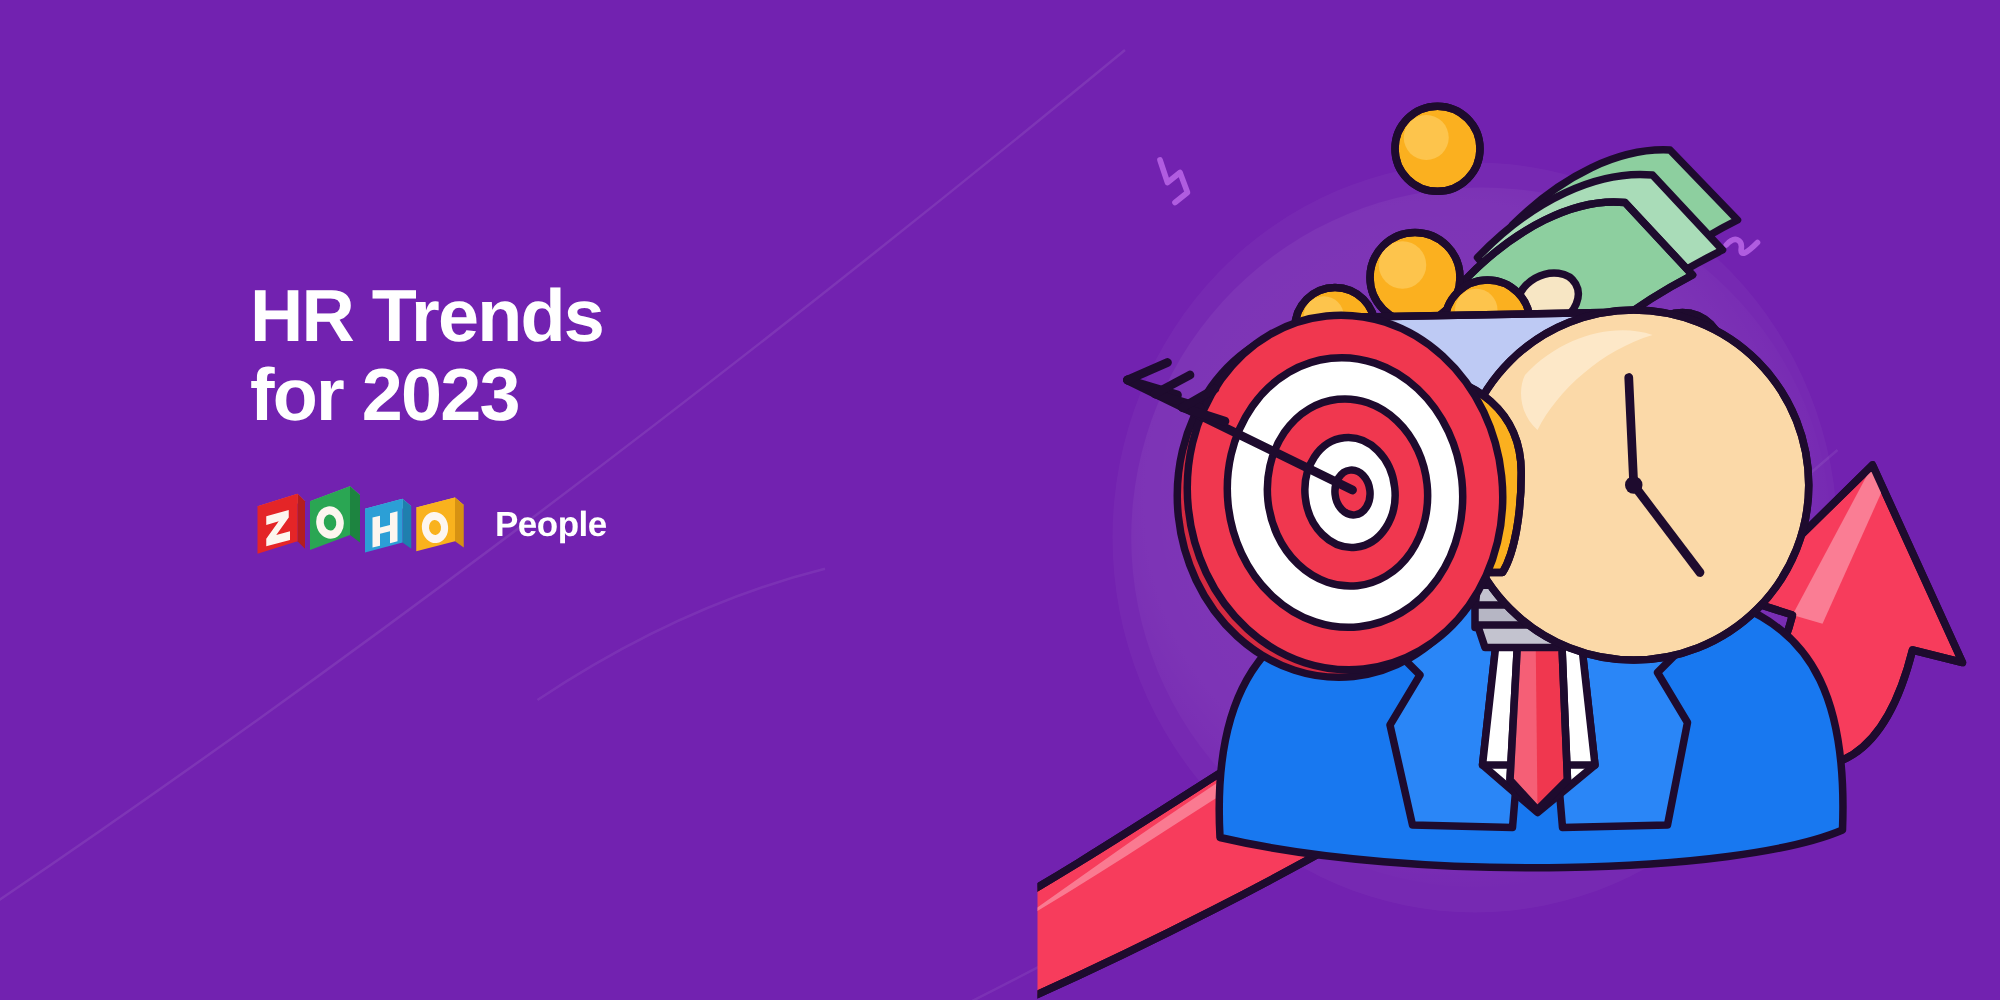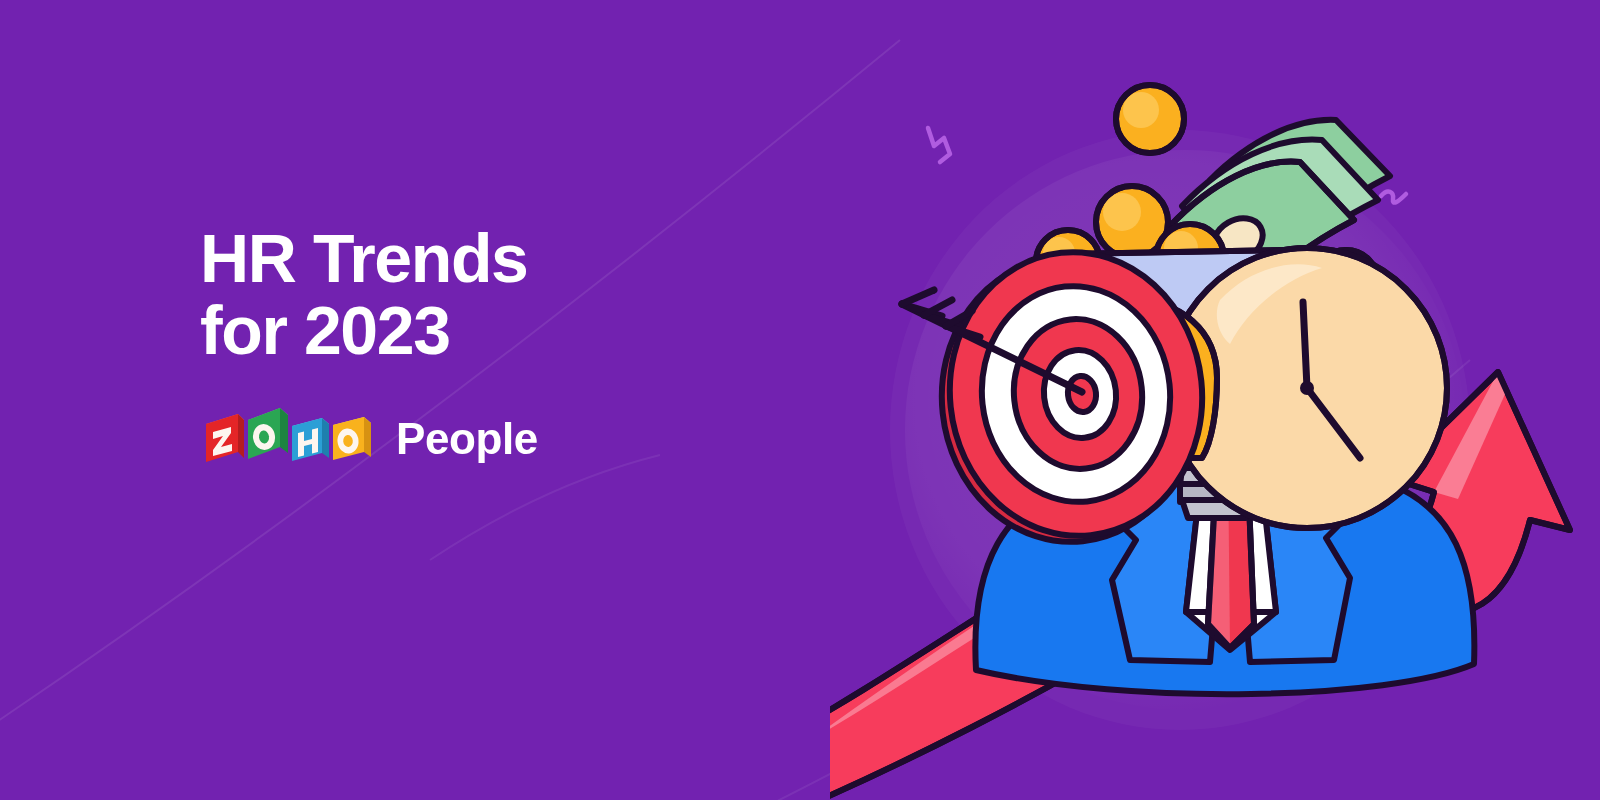--- a/index.html
+++ b/index.html
@@ -18,33 +18,33 @@
   .bg-glow{
     position:absolute;left:905px;top:150px;width:560px;height:560px;
     border-radius:50%;
     background:radial-gradient(circle at 45% 45%, rgba(255,255,255,.075) 0%, rgba(255,255,255,.05) 55%, rgba(255,255,255,0) 72%);
   }
   .bg-arc{position:absolute;inset:0;}
   
   .copy{position:absolute;left:200px;top:222px;width:640px;}
   .headline{
     color:#ffffff;
-    font-size:68px;line-height:1.06;
+    font-size:59px;line-height:1.06;
     font-weight:700;letter-spacing:-1.4px;
     margin:0;
     white-space:pre-line;
   }
   .logo-row{
     display:flex;align-items:center;gap:16px;
     margin-top:42px;
   }
   .zoho-mark{display:flex;align-items:flex-end;height:60px;}
   .zoho-mark svg{display:block;}
   .product-name{
-    color:#ffffff;font-size:44px;font-weight:600;letter-spacing:-0.4px;
+    color:#ffffff;font-size:28px;font-weight:600;letter-spacing:-0.4px;
     line-height:1;position:relative;top:1px;
   }
   
   .art{position:absolute;left:830px;top:0;width:770px;height:800px;}
   .art svg{display:block;width:770px;height:800px;}
 </style>
 </head>
 <body>
 
 <div id="banner">

